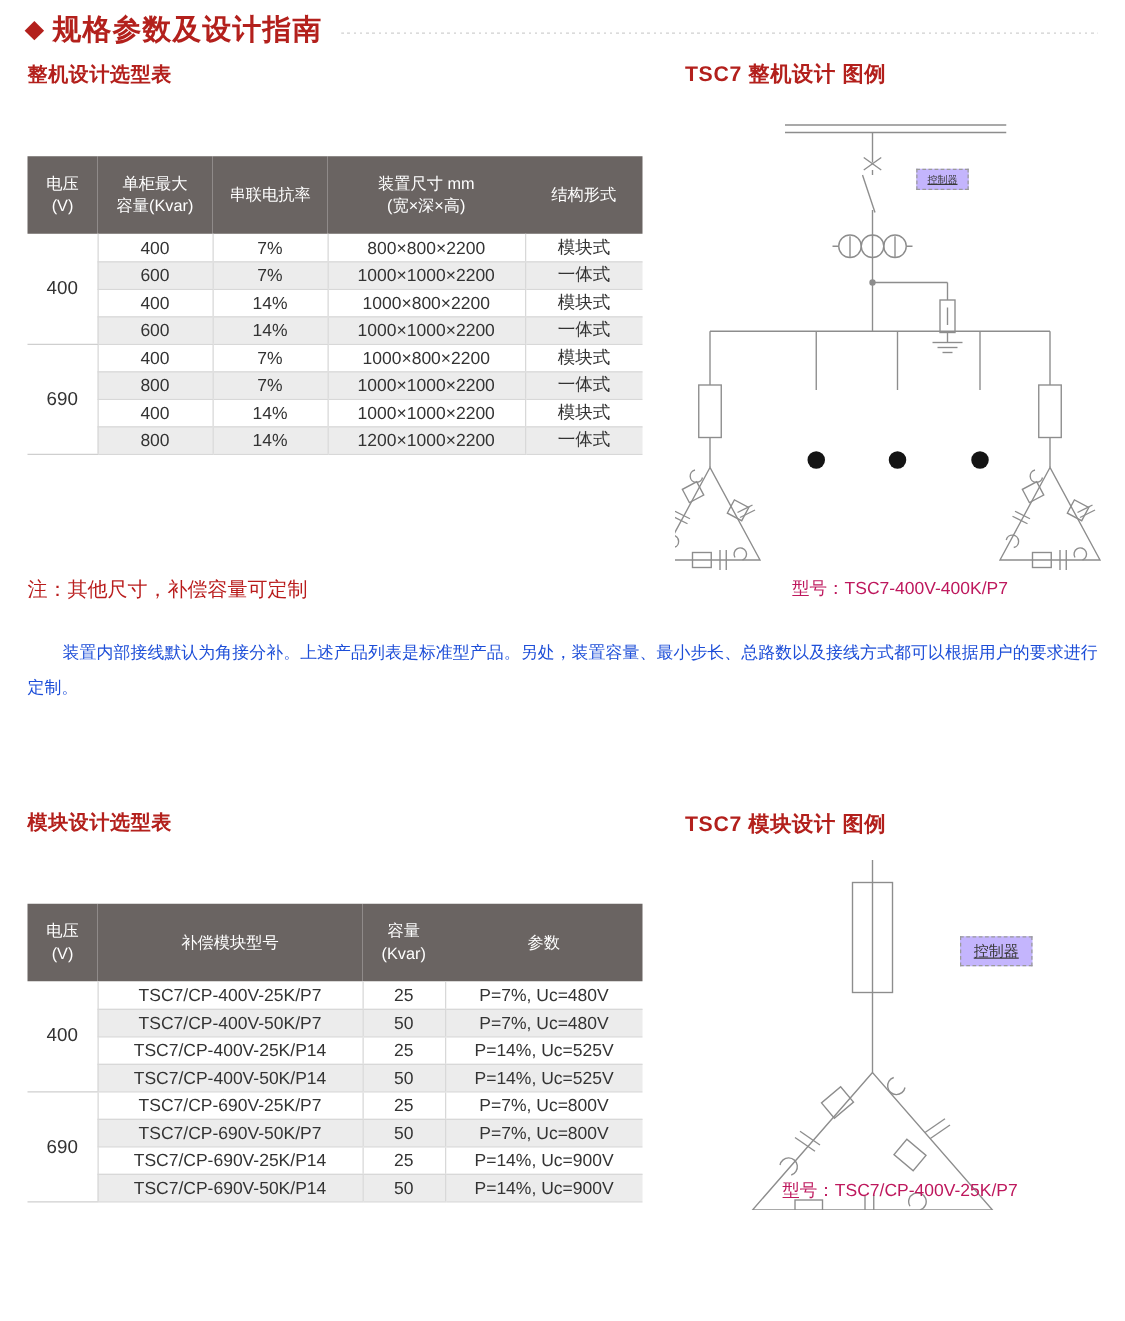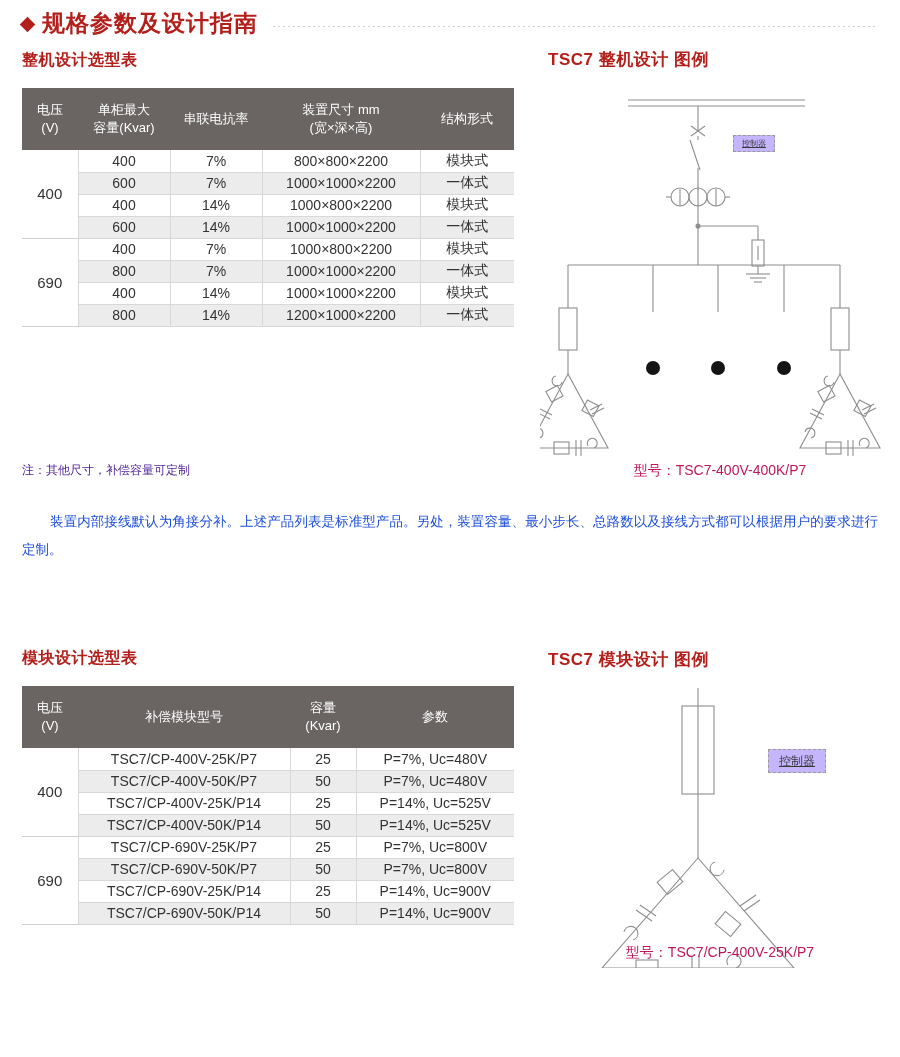--- a/index.html
+++ b/index.html
@@ -37,21 +37,21 @@
     color: #b3201c; white-space: nowrap; letter-spacing: .5px;
   }
   #t1-title { left: 22px; top: 50px; }
   #t2-title { left: 22px; top: 648px; }
   #d1-title { left: 548px; top: 48px; font-size: 17px; }
   #d2-title { left: 548px; top: 648px; font-size: 17px; }
 
   
   table.spec {
     position: absolute; border-collapse: collapse;
-    font-size: 13px; color: #333;
+    font-size: 13px; color: #333; margin-top: 37px;
   }
   table.spec th {
     background: #6a6462; color: #ffffff; font-weight: normal;
     font-size: 13px; line-height: 1.35; padding: 6px 4px;
     border: none;
   }
   table.spec th.thvolt { font-size: 13px; }
   table.spec td {
     text-align: center; padding: 0 4px; height: 22px;
     border-bottom: 1px solid #d8d8d8;
@@ -65,21 +65,21 @@
   table.spec td.vcell.grpend { border-bottom: 1px solid #cfcfcf; }
   table.spec tr.alt td { background: #ececec; }
 
   #table1 { left: 22px; top: 88px; width: 492px; }
   #table2 { left: 22px; top: 686px; width: 492px; }
 
   .hdr-row th { height: 62px; vertical-align: middle; }
 
   .note {
     position: absolute; left: 22px; top: 462px;
-    font-size: 12px; color: #4c1d95;
+    font-size: 16px; color: #b91c1c;
   }
 
   .para {
     position: absolute; left: 22px; top: 508px; width: 856px;
     font-size: 13.5px; line-height: 2.1; color: #1d4ed8; text-align: justify;
   }
   .para .indent { display: inline-block; width: 28px; }
 
   
   .diagram { position: absolute; }

